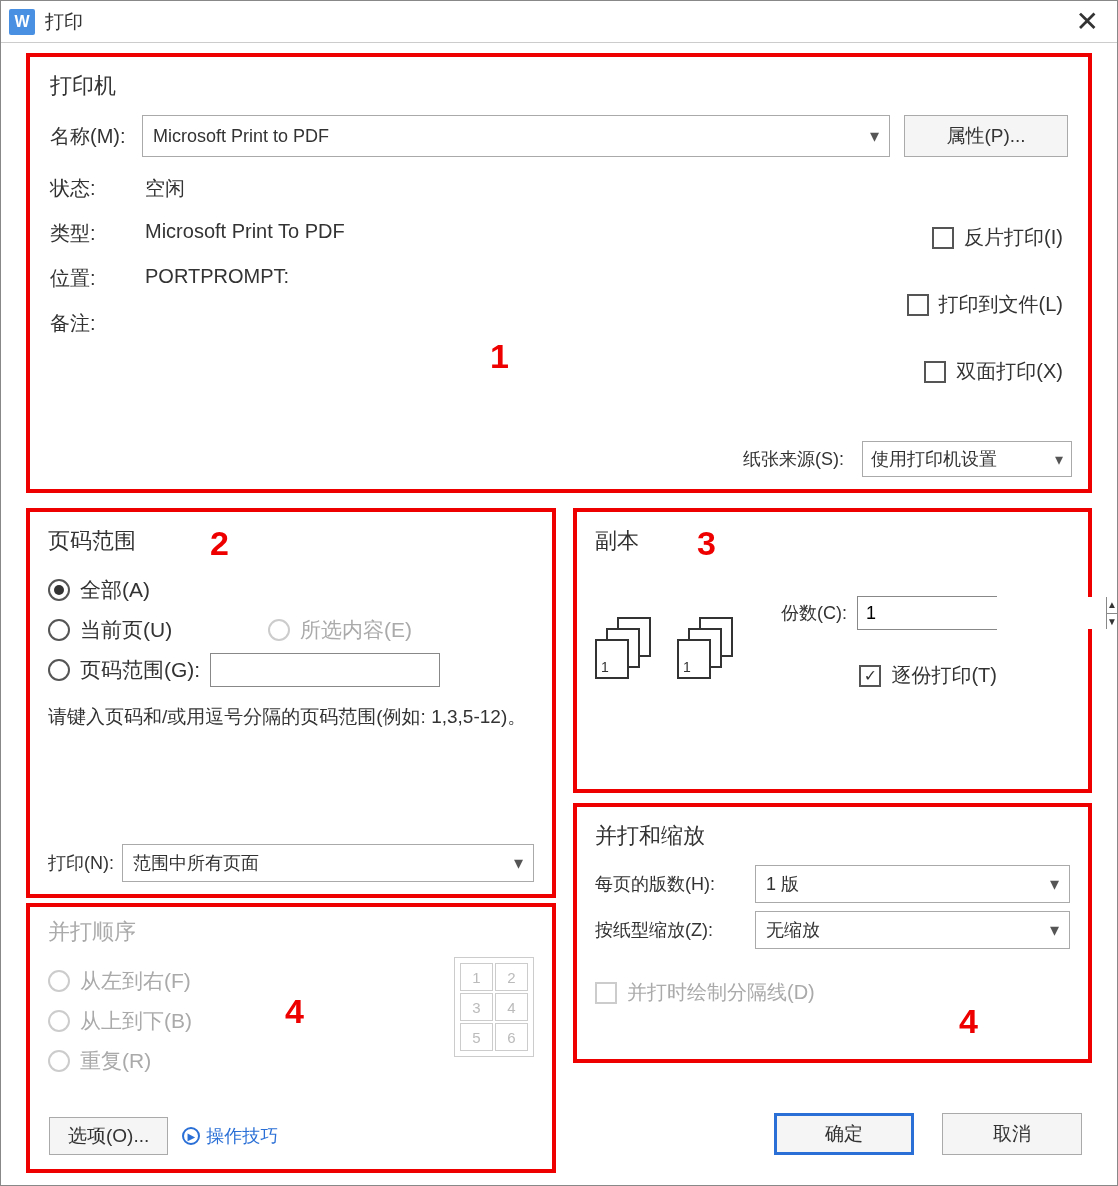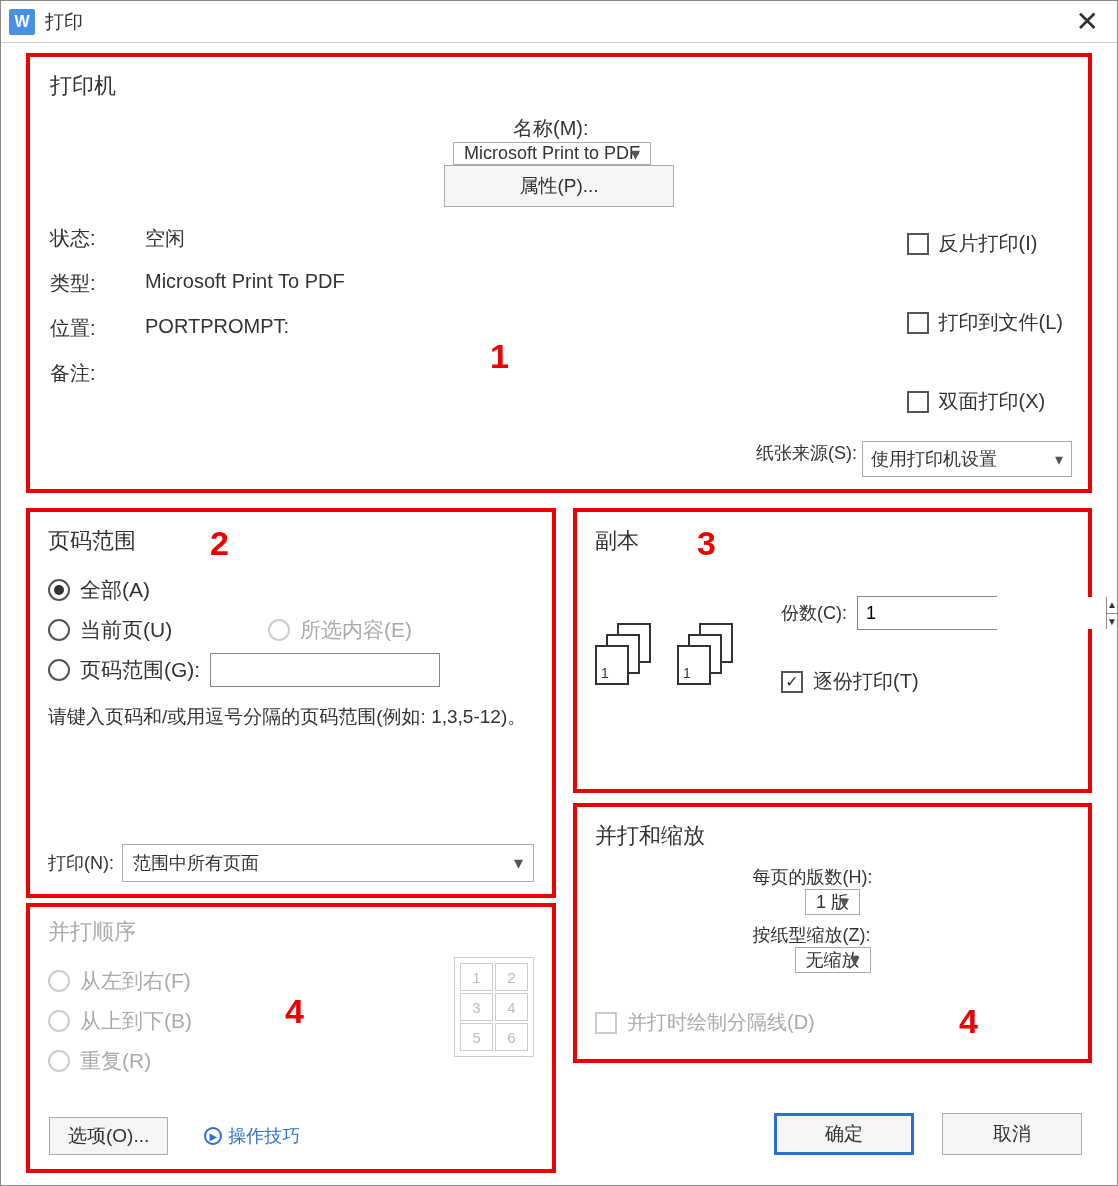--- a/index.html
+++ b/index.html
@@ -13,34 +13,34 @@
 
     .box { position: absolute; border: 4px solid #e00; }
     .annot { position: absolute; color: #e00; font-size: 34px; font-weight: bold; z-index: 100; }
 
     .box1 { left: 25px; top: 10px; right: 25px; height: 440px; }
     .box2 { left: 25px; top: 465px; width: 530px; height: 390px; }
     .box3 { left: 572px; top: 465px; right: 25px; height: 285px; }
     .box4a { left: 25px; top: 860px; width: 530px; height: 270px; }
     .box4b { left: 572px; top: 760px; right: 25px; height: 260px; }
 
-    .row { display: flex; align-items: center; margin: 8px 0; flex-direction: column; }
+    .row { display: flex; align-items: center; margin: 8px 0; }
     .lbl { width: 92px; font-size: 20px; }
     .section-title { font-size: 22px; margin-bottom: 14px; }
 
     .dropdown { display: flex; align-items: center; border: 1px solid #aaa; background: #fff; height: 42px; padding: 0 10px; position: relative; }
     .dropdown::after { content: "▾"; position: absolute; right: 10px; font-size: 18px; color: #555; }
     .dropdown-sm { display: inline-flex; align-items: center; border: 1px solid #aaa; background: #fff; height: 36px; padding: 0 8px; position: relative; min-width: 200px; }
     .dropdown-sm::after { content: "▾"; position: absolute; right: 8px; font-size: 16px; color: #555; }
 
     .btn { border: 1px solid #aaa; background: #f5f5f5; height: 42px; display: inline-flex; align-items: center; justify-content: center; padding: 0 20px; cursor: pointer; font-size: 19px; }
     .btn-sm { border: 1px solid #aaa; background: #f5f5f5; height: 38px; display: inline-flex; align-items: center; justify-content: center; padding: 0 18px; cursor: pointer; font-size: 19px; }
     .btn-primary { border: 3px solid #2a6fd6; }
 
-    .checkbox { display: inline-flex; align-items: center; margin: 18px 0; font-size: 20px; }
+    .checkbox { display: inline-flex; align-items: center; margin: 12px 0; font-size: 20px; justify-content: flex-end; }
     .checkbox .cb { width: 22px; height: 22px; border: 2px solid #555; margin-right: 10px; display: inline-flex; align-items: center; justify-content: center; font-size: 16px; }
     .checkbox.disabled { color: #aaa; }
     .checkbox.disabled .cb { border-color: #ccc; }
 
     .radio { display: inline-flex; align-items: center; margin: 6px 0; font-size: 21px; }
     .radio .rb { width: 22px; height: 22px; border: 2px solid #555; border-radius: 50%; margin-right: 10px; display: inline-flex; align-items: center; justify-content: center; }
     .radio .rb.sel::after { content: ""; width: 10px; height: 10px; background: #333; border-radius: 50%; }
     .radio.disabled { color: #aaa; }
     .radio.disabled .rb { border-color: #ccc; }
 
@@ -60,21 +60,21 @@
     .page { position: absolute; width: 34px; height: 40px; border: 2px solid #333; background: #fff; display: flex; align-items: flex-end; justify-content: flex-start; padding: 2px 4px; font-size: 14px; }
     .stack .p3 { left: 22px; top: 0; }
     .stack .p2 { left: 11px; top: 11px; }
     .stack .p1 { left: 0; top: 22px; }
 
     .order-grid { position: absolute; right: 18px; top: 50px; width: 80px; border: 1px solid #ccc; padding: 4px; }
     .order-grid .og-row { display: flex; }
     .order-grid .og-cell { width: 34px; height: 28px; border: 1px solid #ccc; color: #bbb; display: flex; align-items: center; justify-content: center; margin: 1px; font-size: 15px; }
 
     .footer { position: absolute; bottom: 30px; right: 35px; display: flex; gap: 28px; }
-    .options-footer { position: absolute; bottom: 30px; left: 48px; display: flex; align-items: center; gap: 36px; }
+    .options-footer { position: absolute; bottom: 30px; left: 48px; display: flex; align-items: center; gap: 14px; }
     .link { color: #2a6fd6; display: flex; align-items: center; gap: 6px; }
     .link .play { width: 18px; height: 18px; border: 2px solid #2a6fd6; border-radius: 50%; display: inline-flex; align-items: center; justify-content: center; font-size: 10px; }
   </style>
 </head>
 <body>
 
 <div class="dialog">
   <div class="titlebar">
     <div class="app-icon">W</div>
     <div class="title">打印</div>
@@ -84,21 +84,21 @@
   <div class="content">
 
     <div class="box box1">
       <div style="padding: 14px 20px; position: relative; height: 100%;">
         <div class="section-title">打印机</div>
         <div class="row">
           <div class="lbl">名称(M):</div>
           <div class="dropdown" style="flex:1; margin-right: 14px;">
             <span>Microsoft Print to PDF</span>
           </div>
-          <div class="btn" style="width: 230px;">属性(P)...</div>
+          <div class="btn" style="width: 164px;">属性(P)...</div>
         </div>
         <div class="info-grid">
           <div>状态:</div>
           <div>空闲</div>
           <div>类型:</div>
           <div>Microsoft Print To PDF</div>
           <div>位置:</div>
           <div>PORTPROMPT:</div>
           <div>备注:</div>
           <div></div>
@@ -110,21 +110,21 @@
             </label>
           <label class="checkbox">
               <span class="cb"></span>
               <span>打印到文件(L)</span>
             </label>
           <label class="checkbox">
               <span class="cb"></span>
               <span>双面打印(X)</span>
             </label>
         </div>
-        <div style="position: absolute; bottom: 12px; right: 16px; display: flex; gap: 5px;">
+        <div style="position: absolute; bottom: 12px; right: 16px; display: flex; align-items: center; gap: 18px;">
           <span>纸张来源(S):</span>
           <div class="dropdown-sm" style="width: 210px;">
             <span>使用打印机设置</span>
           </div>
         </div>
       </div>
       <div class="annot" style="left: 460px; top: 280px;">1</div>
     </div>
 
     <div class="box box2">

